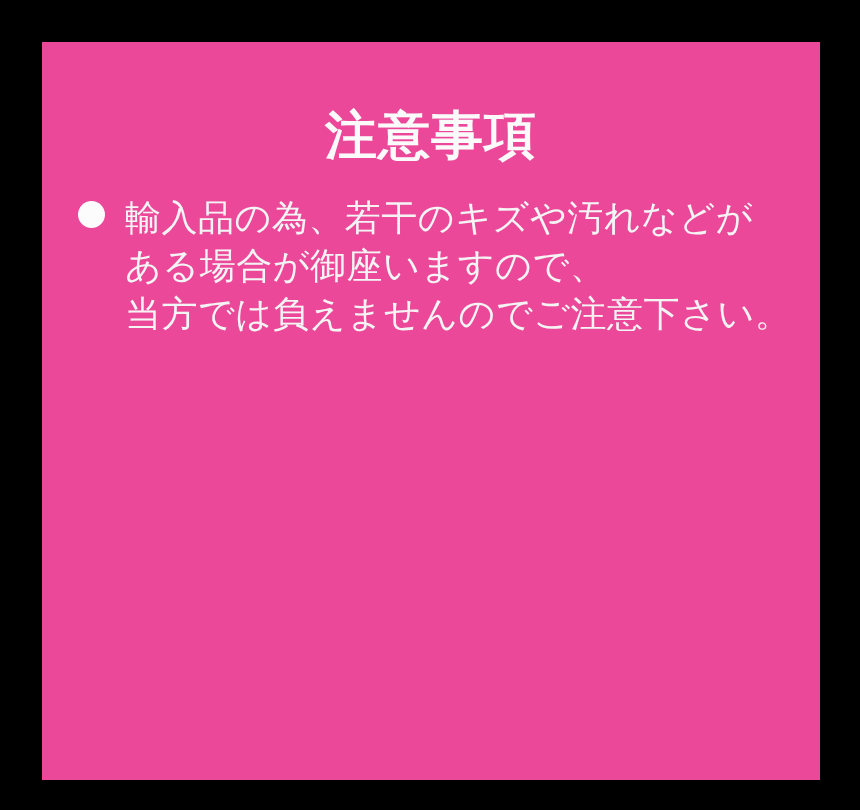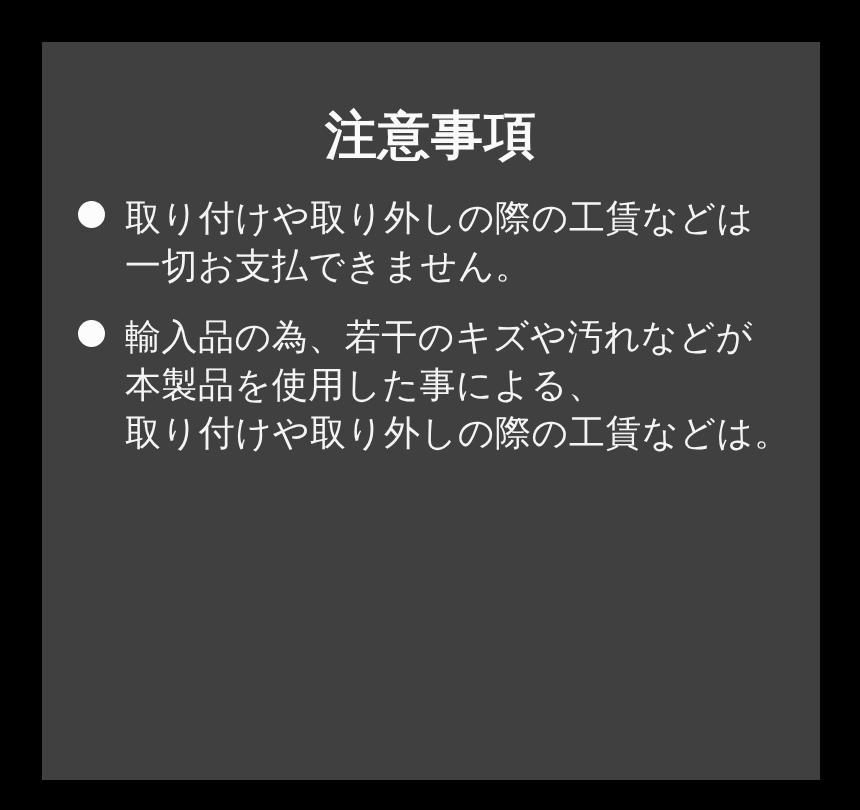--- a/index.html
+++ b/index.html
@@ -13,21 +13,21 @@
     position: relative;
     overflow: hidden;
     font-family: "Liberation Sans", "DejaVu Sans", sans-serif;
   }
   .panel {
     position: absolute;
     left: 42px;
     top: 42px;
     right: 40px;
     bottom: 30px;
-    background: #404040;
+    background: #ec4899;
     box-sizing: border-box;
     padding: 64px 0 0 0;
   }
   .title {
     color: #fafafa;
     font-size: 52px;
     font-weight: 700;
     line-height: 1.15;
     text-align: center;
     letter-spacing: 1px;
@@ -62,32 +62,25 @@
     white-space: nowrap;
   }
 </style>
 </head>
 <body>
 
 <div class="panel">
   <h1 class="title">注意事項</h1>
 
   <ul class="notice-list">
-    <li class="notice-item">
-      <span class="bullet"></span>
-      <div class="lines">
-        <div>取り付けや取り外しの際の工賃などは</div>
-        <div>一切お支払できません。</div>
-      </div>
-    </li>
 
 
     <li class="notice-item">
       <span class="bullet"></span>
       <div class="lines">
         <div>輸入品の為、若干のキズや汚れなどが</div>
-        <div>本製品を使用した事による、</div>
-        <div>取り付けや取り外しの際の工賃などは。</div>
+        <div>ある場合が御座いますので、</div>
+        <div>当方では負えませんのでご注意下さい。</div>
       </div>
     </li>
 
   </ul>
 </div>
 
 </body></html>

